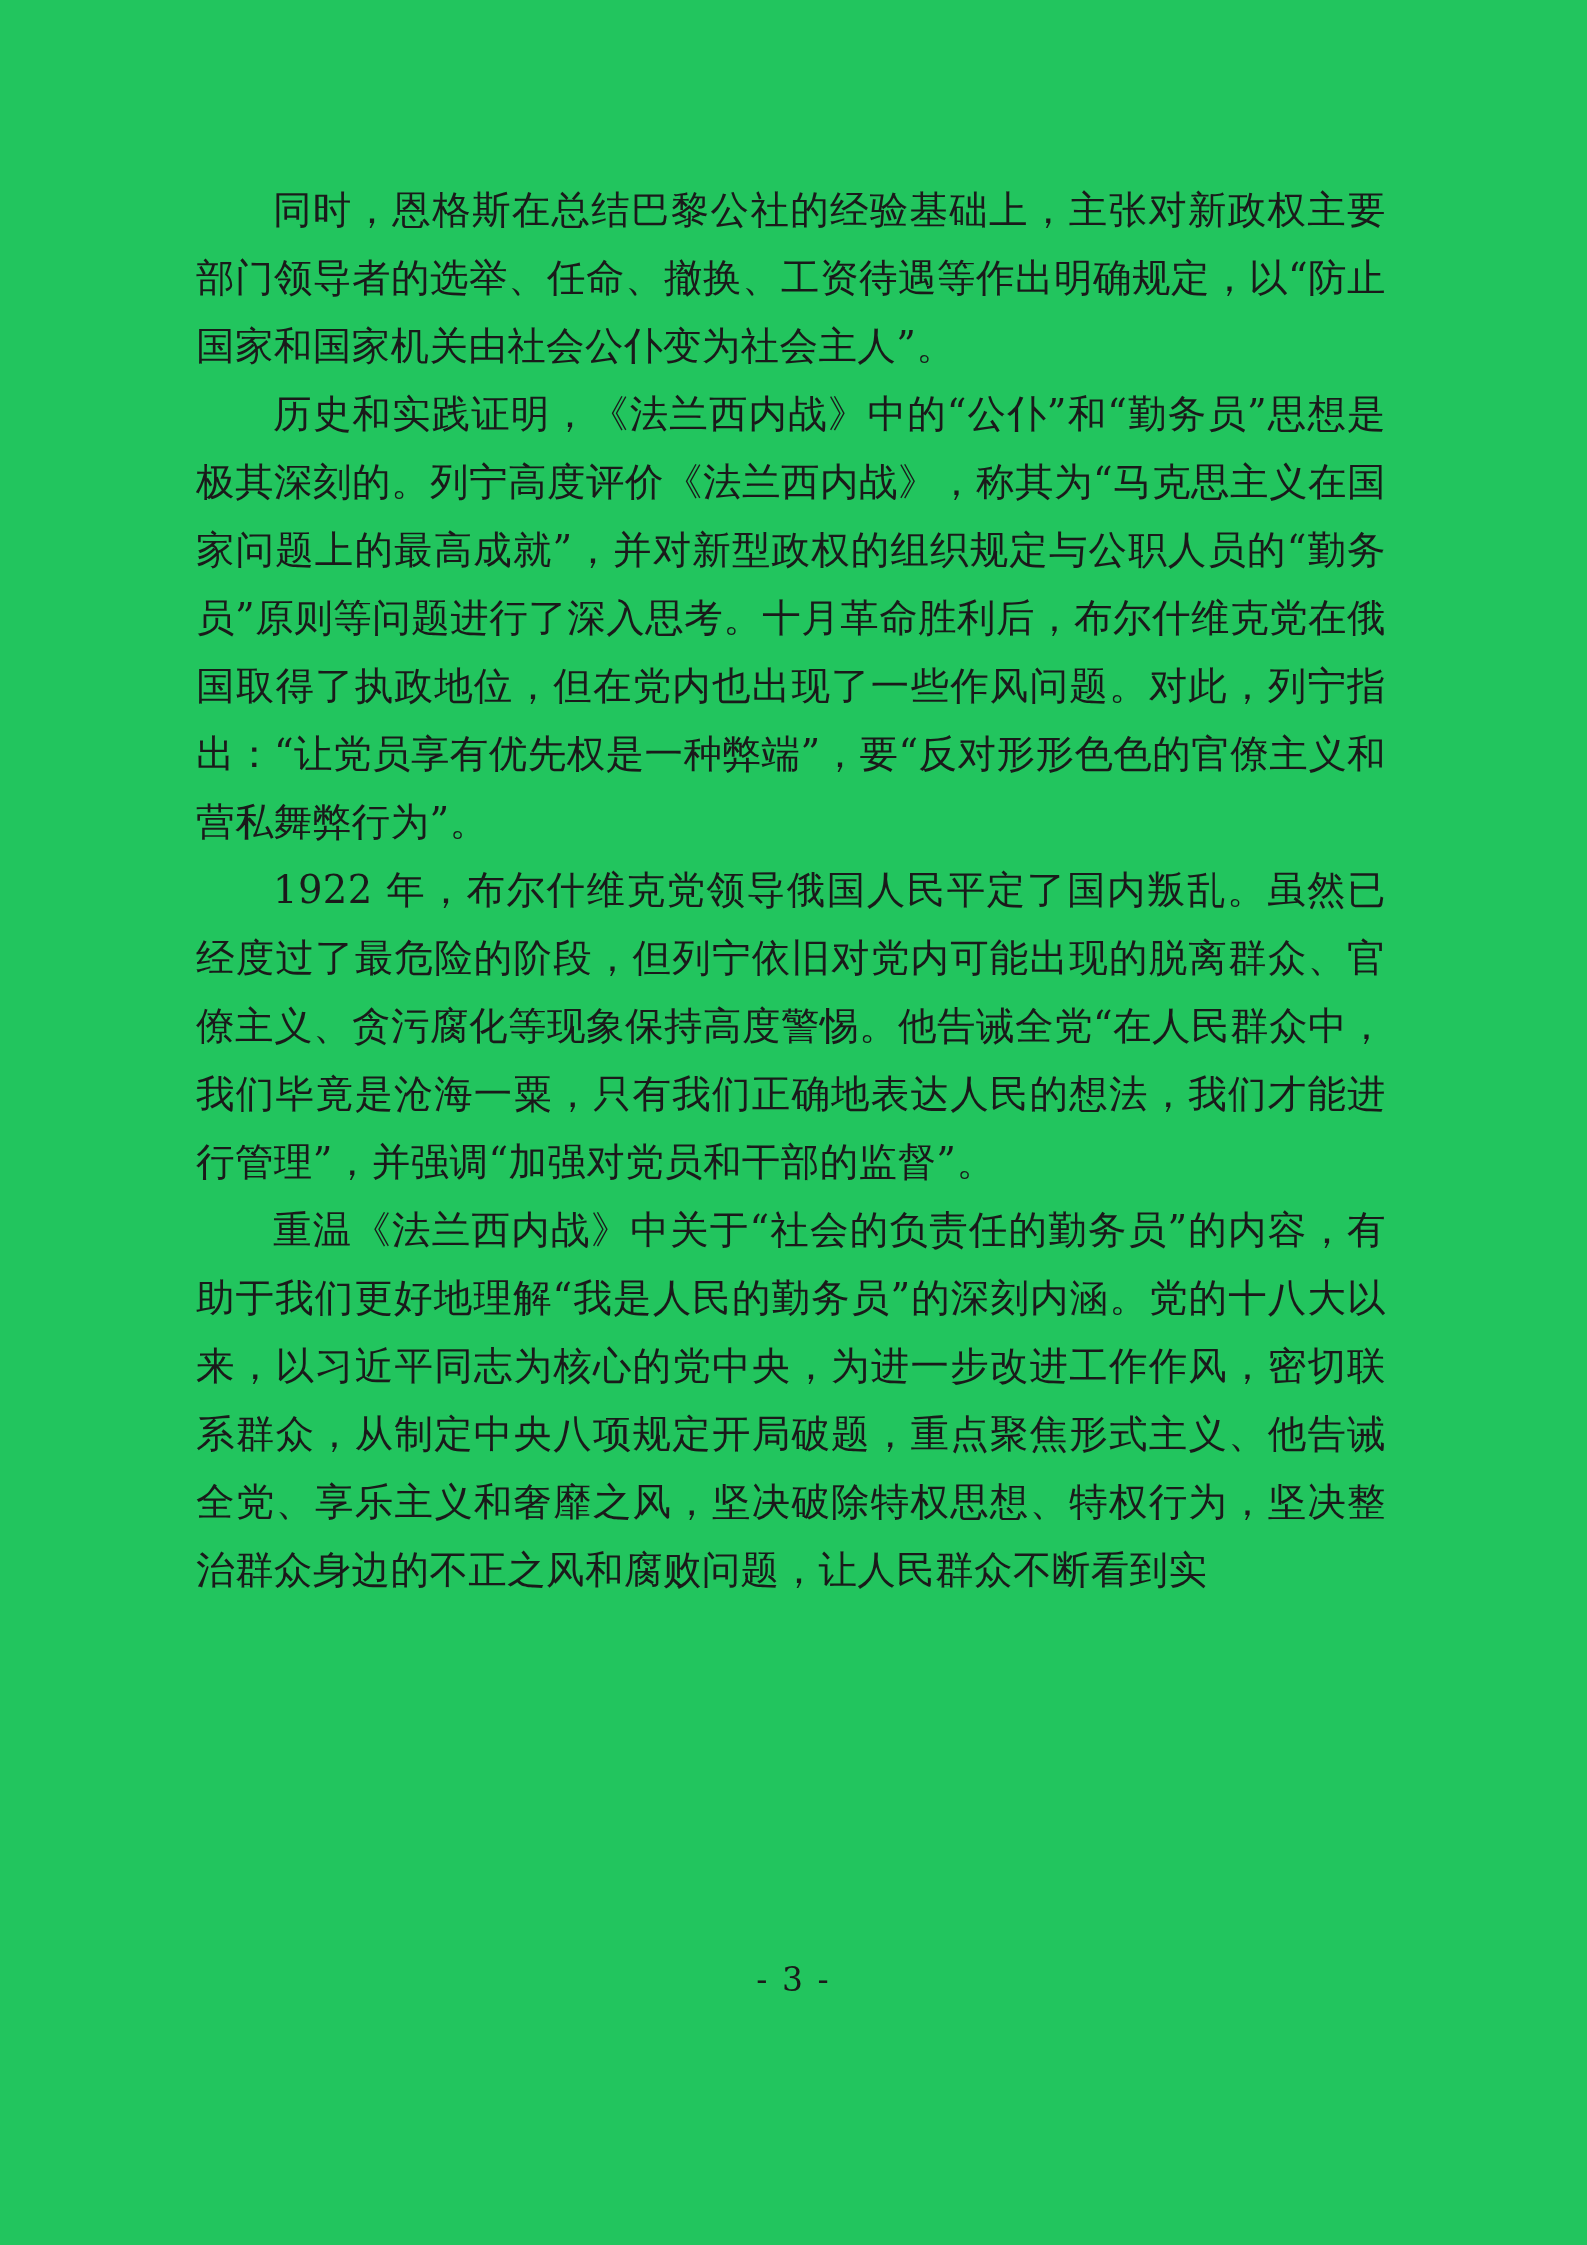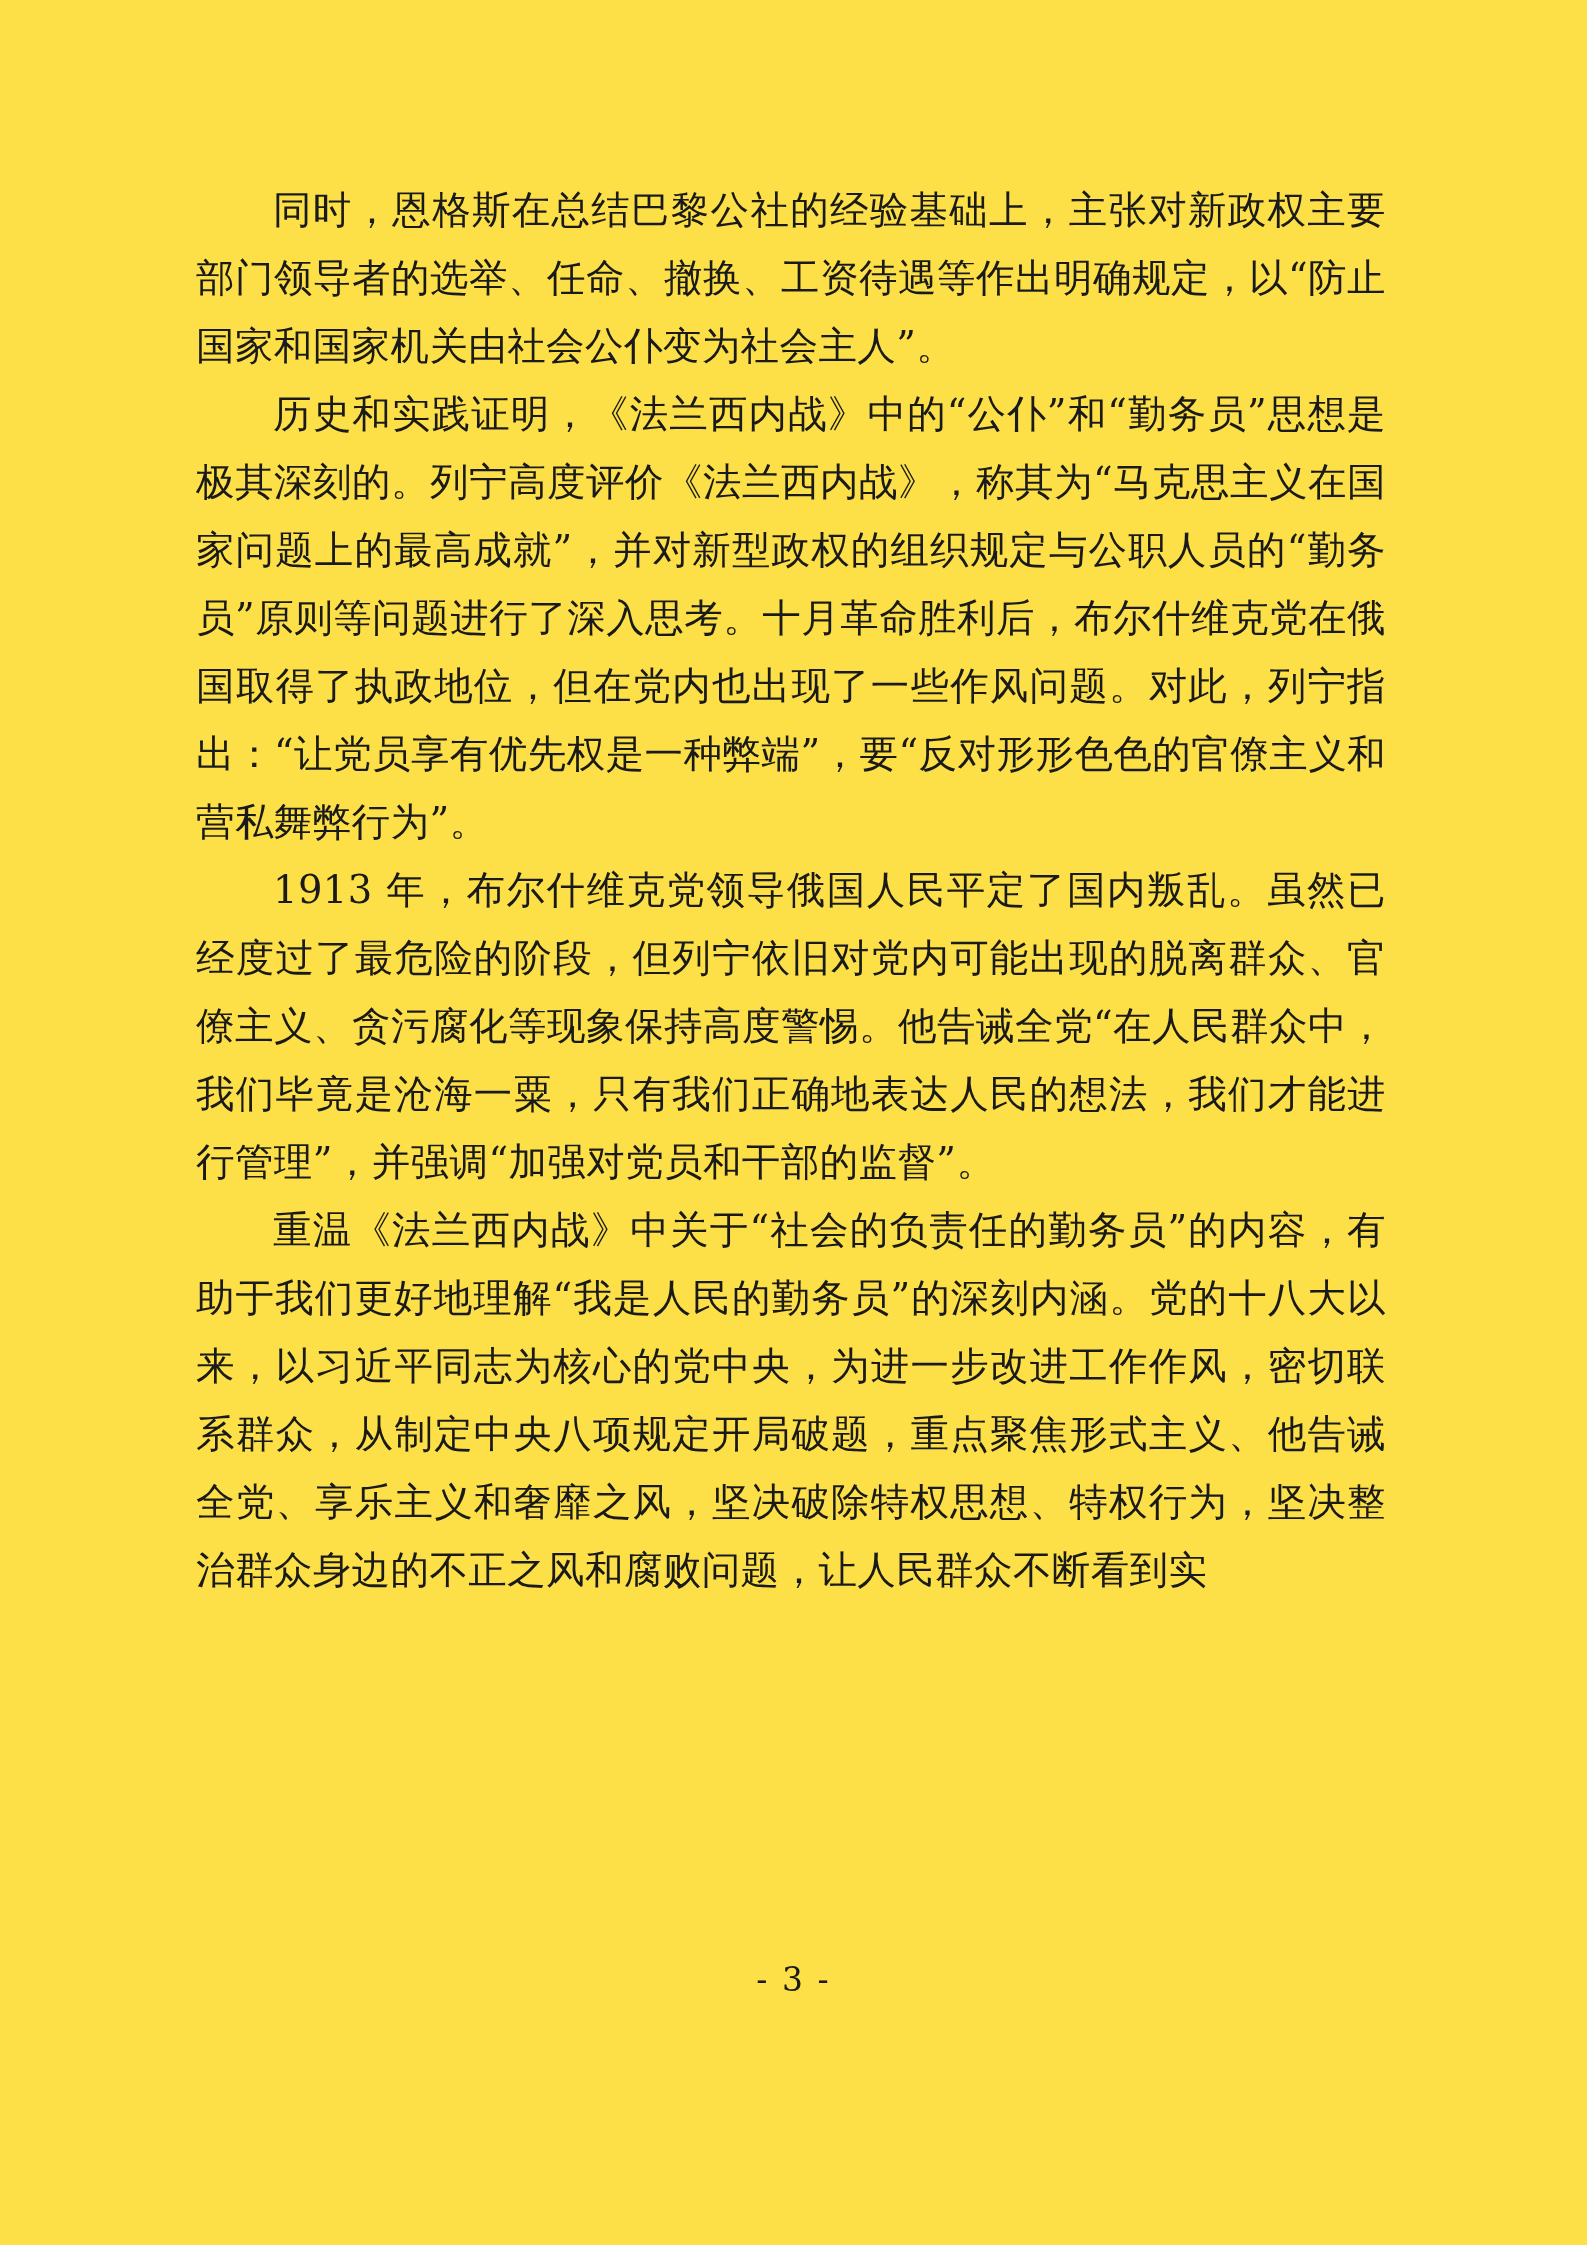--- a/index.html
+++ b/index.html
@@ -7,21 +7,21 @@
     padding: 0;
     background: #ffffff;
   }
   body {
     font-family: "DejaVu Serif", serif;
   }
   .page {
     position: relative;
     width: 1587px;
     height: 2245px;
-    background: #fde047;
+    background: #22c55e;
     box-sizing: border-box;
     overflow: hidden;
   }
   .content {
     position: absolute;
     left: 196px;
     top: 176px;
     width: 1190px;
   }
   .para {
@@ -50,19 +50,19 @@
     letter-spacing: 2px;
   }
 </style>
 </head>
 <body>
 
 <div class="page">
   <div class="content">
     <p class="para">同时，恩格斯在总结巴黎公社的经验基础上，主张对新政权主要部门领导者的选举、任命、撤换、工资待遇等作出明确规定，以“防止国家和国家机关由社会公仆变为社会主人”。</p>
     <p class="para">历史和实践证明，《法兰西内战》中的“公仆”和“勤务员”思想是极其深刻的。列宁高度评价《法兰西内战》，称其为“马克思主义在国家问题上的最高成就”，并对新型政权的组织规定与公职人员的“勤务员”原则等问题进行了深入思考。十月革命胜利后，布尔什维克党在俄国取得了执政地位，但在党内也出现了一些作风问题。对此，列宁指出：“让党员享有优先权是一种弊端”，要“反对形形色色的官僚主义和营私舞弊行为”。</p>
-    <p class="para">1913 年，布尔什维克党领导俄国人民平定了国内叛乱。虽然已经度过了最危险的阶段，但列宁依旧对党内可能出现的脱离群众、官僚主义、贪污腐化等现象保持高度警惕。他告诫全党“在人民群众中，我们毕竟是沧海一粟，只有我们正确地表达人民的想法，我们才能进行管理”，并强调“加强对党员和干部的监督”。</p>
+    <p class="para">1922 年，布尔什维克党领导俄国人民平定了国内叛乱。虽然已经度过了最危险的阶段，但列宁依旧对党内可能出现的脱离群众、官僚主义、贪污腐化等现象保持高度警惕。他告诫全党“在人民群众中，我们毕竟是沧海一粟，只有我们正确地表达人民的想法，我们才能进行管理”，并强调“加强对党员和干部的监督”。</p>
     <p class="para">重温《法兰西内战》中关于“社会的负责任的勤务员”的内容，有助于我们更好地理解“我是人民的勤务员”的深刻内涵。党的十八大以来，以习近平同志为核心的党中央，为进一步改进工作作风，密切联系群众，从制定中央八项规定开局破题，重点聚焦形式主义、他告诫全党、享乐主义和奢靡之风，坚决破除特权思想、特权行为，坚决整治群众身边的不正之风和腐败问题，让人民群众不断看到实</p>
   </div>
   <div class="footer">
     <span class="page-number">- 3 -</span>
   </div>
 </div>
 
 </body></html>

